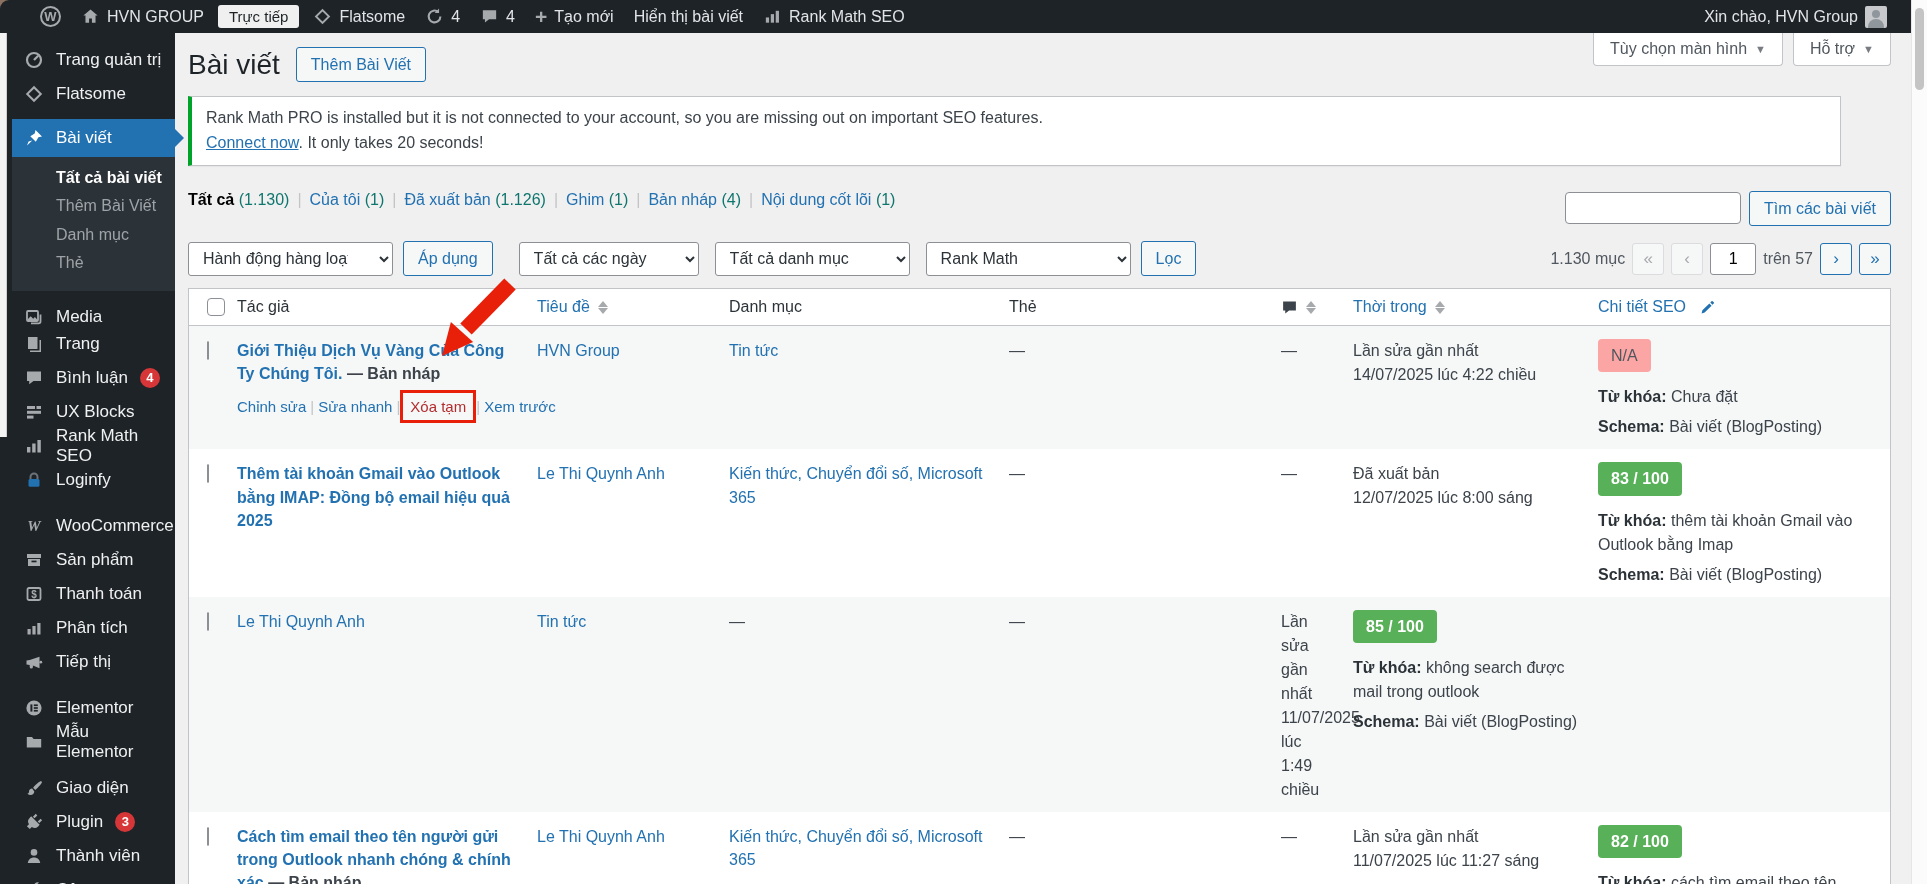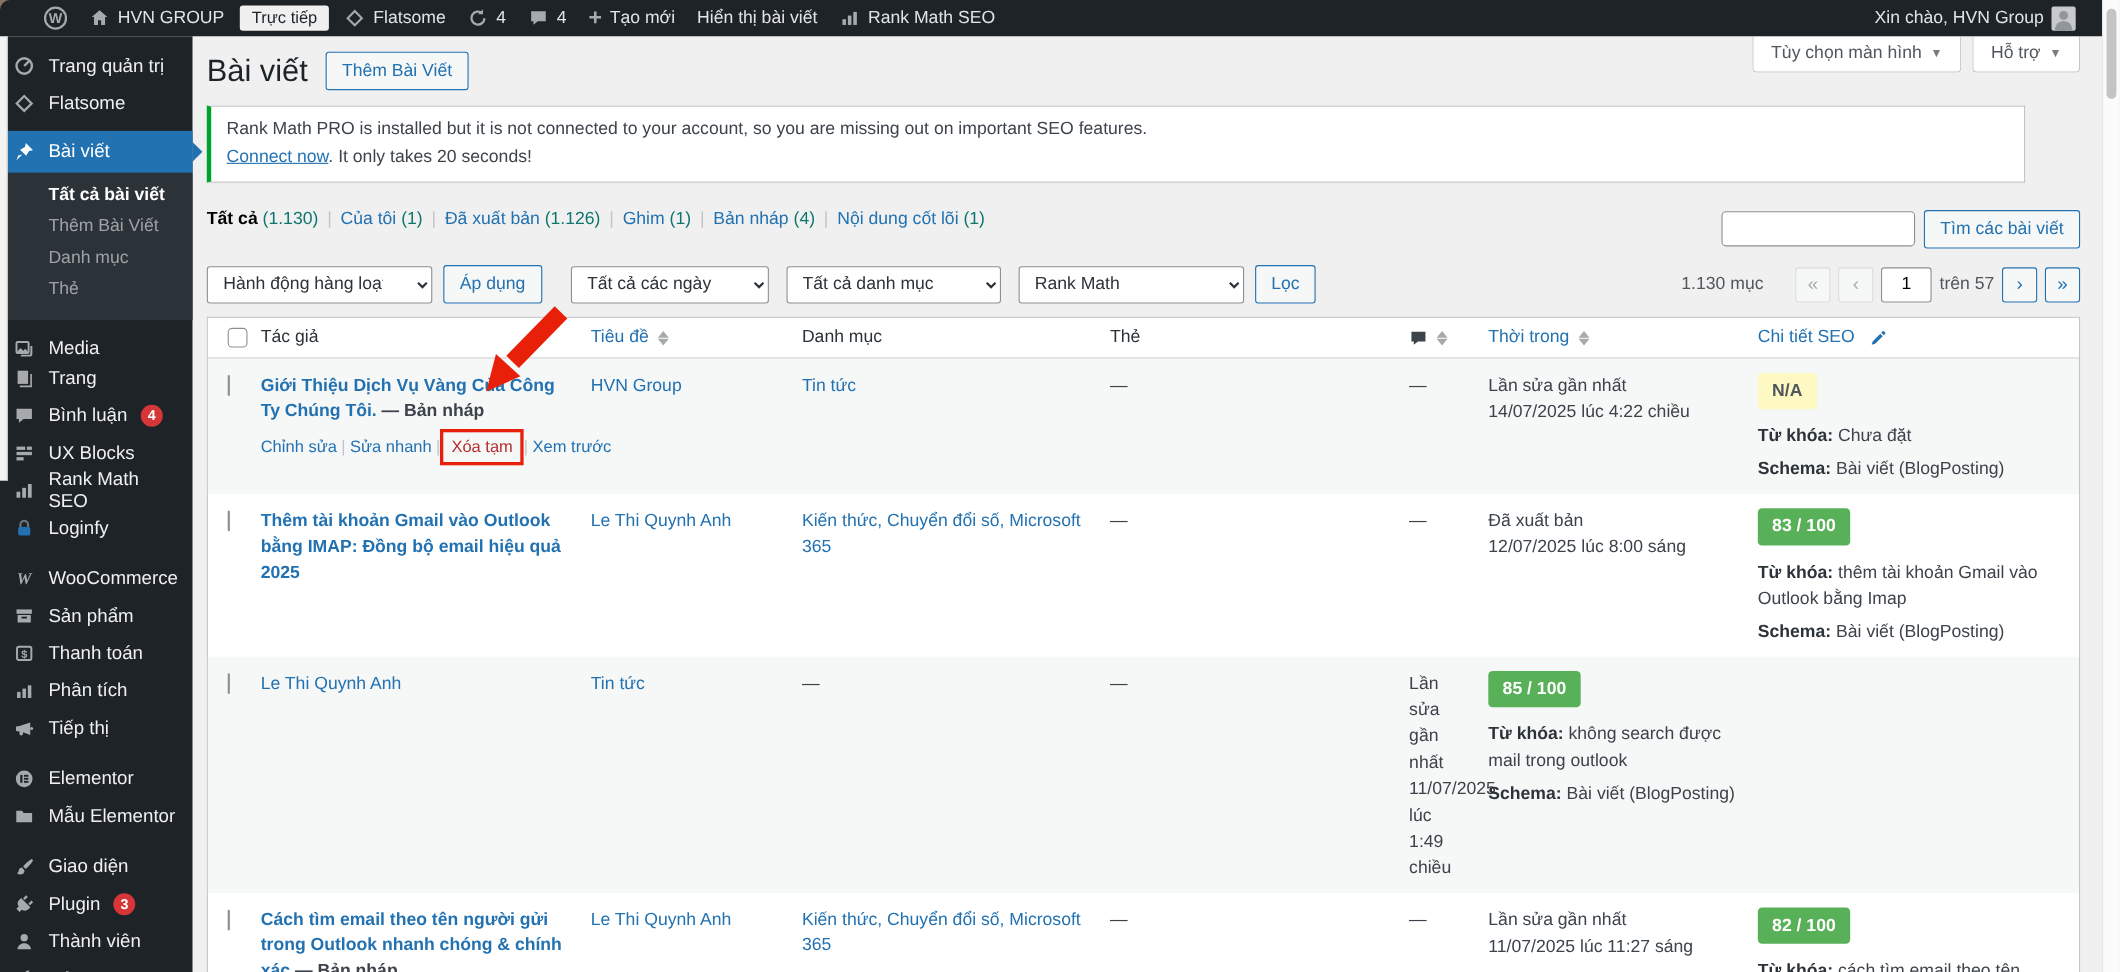--- a/index.html
+++ b/index.html
@@ -26,21 +26,21 @@
   .topbar .wp-logo { width:21px; height:21px; border:2px solid #a7aaad; border-radius:50%; color:#a7aaad; font-weight:bold; font-size:13px; display:flex; align-items:center; justify-content:center; }
   .chip { background:#f0f0f1; color:#1d2327; border-radius:3px; padding:3px 11px; font-size:15px; margin:0 4px; }
   .topbar .spacer { flex:1; }
   .topbar .count { font-size:16px; }
   .avatar { width:22px; height:22px; background:#c7c9cc; border-radius:2px; position:relative; overflow:hidden; }
   .avatar::before { content:""; position:absolute; left:7px; top:4px; width:8px; height:8px; border-radius:50%; background:#8f969c; }
   .avatar::after { content:""; position:absolute; left:3px; top:13px; width:16px; height:10px; border-radius:8px 8px 0 0; background:#8f969c; }
   .ic { width:19px; height:19px; flex:0 0 auto; }
 
   
-  .sidebar { position:absolute; left:0; top:33px; bottom:0; width:175px; background:#1d2327; z-index:40; color:#f0f0f1; padding-top:10px; }
+  .sidebar { position:absolute; left:0; top:33px; bottom:0; width:175px; background:#1d2327; z-index:40; color:#f0f0f1; padding-top:10px;padding-left:12px; }
   .menu-item { display:flex; align-items:center; gap:12px; height:34px; padding:0 10px 0 12px; font-size:17px; color:#f0f0f1; cursor:pointer; position:relative; }
   .menu-item .ic { width:20px; height:20px; }
   .menu-item.sep { margin-top:12px; }
   .menu-item.active-top { background:#2271b1; color:#fff; margin-top:8px; height:38px; }
   .menu-item.active-top::after { content:""; position:absolute; right:-9px; top:50%; margin-top:-9px; border:9px solid transparent; border-left-color:#2271b1; border-right-width:0; }
   .badge-count { background:#d63638; color:#fff; border-radius:50%; min-width:20px; height:20px; padding:0 4px; display:flex; align-items:center; justify-content:center; font-size:13px; font-weight:bold; }
   .submenu { background:#2c3338; padding:7px 0 13px; }
   .submenu-item { display:block; padding:5px 10px 5px 44px; font-size:16px; color:#9ea3a8; cursor:pointer; line-height:1.15; }
   .submenu-item.current { color:#fff; font-weight:bold; }
 
@@ -69,21 +69,21 @@
   .search-box input { width:176px; height:32px; border:1px solid #8c8f94; border-radius:4px; background:#fff; padding:0 8px; font-size:16px; }
 
   .tablenav { display:flex; align-items:center; justify-content:space-between; margin-top:15px; }
   .bulk-group { display:flex; align-items:center; gap:10px; }
   select.wpselect { height:34px; border:1px solid #8c8f94; border-radius:3px; background:#fff; font-size:16px; color:#2c3338; padding:0 28px 0 10px; font-family:inherit; }
   .pages-group { display:flex; align-items:center; gap:7px; font-size:16px; color:#50575e; }
   .pg-btn { width:32px; height:32px; display:flex; align-items:center; justify-content:center; border-radius:3px; font-size:17px; }
   .pg-btn.disabled { background:#f6f7f7; border:1px solid #dcdcde; color:#a7aaad; }
   .pg-btn.enabled { background:#f6f7f7; border:1px solid #2271b1; color:#2271b1; cursor:pointer; }
   .pg-input { width:46px; height:32px; border:1px solid #8c8f94; border-radius:3px; text-align:center; font-size:16px; padding:0; }
-  .total-items { margin-right:22px; }
+  .total-items { margin-right:0; }
 
   
   .posts-table { margin-top:12px; background:#fff; border:1px solid #c3c4c7; position:relative; }
   .grid-row { display:grid; grid-template-columns:40px 300px 192px 280px 272px 72px 245px auto; }
   .thead { border-bottom:1px solid #c3c4c7; background:#fff; }
   .thead > div { padding:9px 8px; font-size:16px; color:#2c3338; display:flex; align-items:center; gap:5px; }
   .thead a { color:#2271b1; display:flex; align-items:center; gap:5px; }
   .sort-arrows { display:inline-flex; flex-direction:column; gap:1px; margin-left:3px; }
   .sort-arrows i { width:0; height:0; border-left:5px solid transparent; border-right:5px solid transparent; display:block; }
   .sort-arrows .up { border-bottom:6px solid #a7aaad; }
@@ -97,21 +97,21 @@
   .row-actions { margin-top:7px; font-size:15px; white-space:nowrap; }
   .row-actions a { color:#2271b1; }
   .row-actions .asep { color:#c3c4c7; margin:0 4px; }
   .trash-link { color:#b32d2e !important; }
   .red-box { display:inline-block; border:3px solid #e8200a; padding:3px 7px; margin:-3px -4px; }
   .cell-link { color:#2271b1; }
   .dash { color:#3c434a; }
   .time-cell div { line-height:1.5; }
   .score-badge { display:inline-block; border-radius:4px; padding:5px 13px; font-weight:bold; font-size:16px; }
   .score-badge.green { background:#58b058; color:#fff; }
-  .score-badge.na { background:#fef9c3; color:#50575e; font-weight:700; }
+  .score-badge.na { background:#fca5a5; color:#50575e; font-weight:400; }
   .seo-meta { margin-top:13px; line-height:1.5; }
   .seo-meta b { color:#2c3338; }
 
   
   .bubble { width:17px; height:17px; }
 
   
   .red-arrow { position:absolute; left:432px; top:276px; width:92px; height:88px; z-index:55; pointer-events:none; }
 </style>
 </head>

